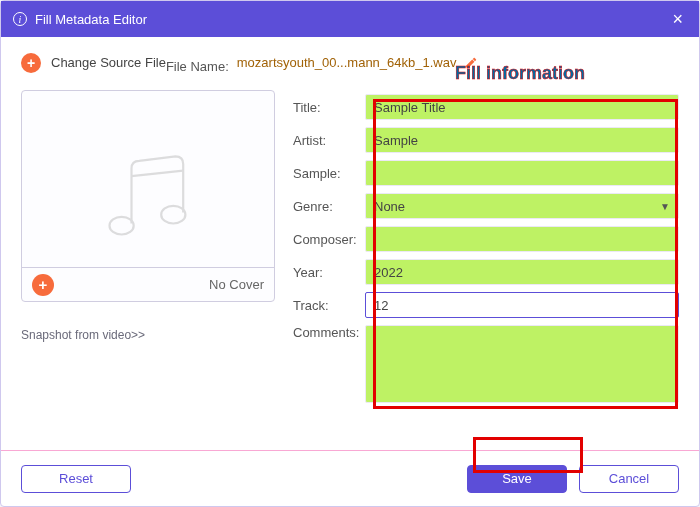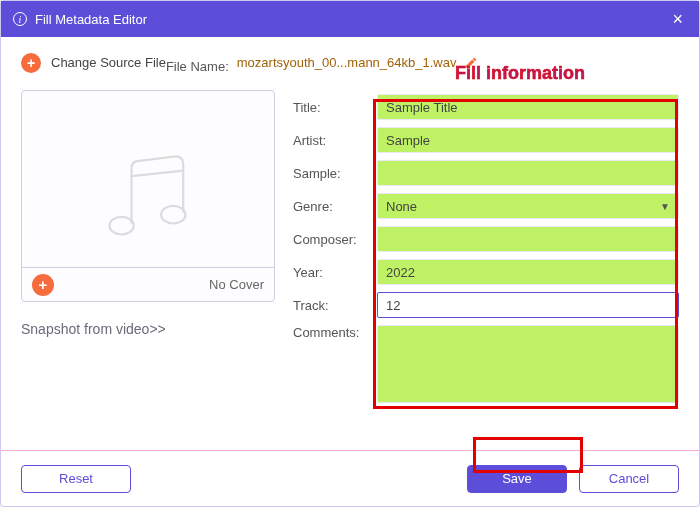--- a/index.html
+++ b/index.html
@@ -7,33 +7,33 @@
 .window { width: 700px; height: 507px; background: #fff; border: 1px solid #cfc8ee; border-radius: 4px; display: flex; flex-direction: column; }
 .titlebar { height: 36px; background: #5c4ed8; display: flex; align-items: center; padding: 0 12px; color: #fff; font-size: 13px; }
 .titlebar .info-icon { width: 14px; height: 14px; border: 1.5px solid #fff; border-radius: 50%; margin-right: 8px; display: flex; align-items: center; justify-content: center; font-size: 10px; font-style: italic; font-family: serif; }
 .titlebar .spacer { flex: 1; }
 .titlebar .close { font-size: 18px; cursor: pointer; padding: 0 4px; }
 .toprow { display: flex; align-items: center; padding: 14px 20px 6px 20px; font-size: 13px; color: #444; }
 .plus-circle { width: 20px; height: 20px; background: #f76b3c; border-radius: 50%; display: flex; align-items: center; justify-content: center; color: #fff; font-size: 14px; font-weight: bold; margin-right: 10px; cursor: pointer; }
 .toprow .filename-label { margin-right: 8px; color: #555; margin-top: 8px; }
 .toprow .filename-val { color: #a16207; margin-right: 8px; }
 .pencil-icon { width: 14px; height: 14px; cursor: pointer; }
-.annot { position: absolute; color: #be185d; font-weight: bold; font-size: 18px; -webkit-text-stroke: 0.5px #e20000; left: 454px; top: 62px; text-shadow: 1px 1px 0 #fff; }
+.annot { position: absolute; color: #0369a1; font-weight: bold; font-size: 18px; -webkit-text-stroke: 0.5px #e20000; left: 454px; top: 62px; text-shadow: 1px 1px 0 #fff; }
 .annot-box-form { position: absolute; border: 3px solid #e20000; left: 372px; top: 98px; width: 305px; height: 310px; pointer-events: none; }
 .annot-box-save { position: absolute; border: 3px solid #e20000; left: 472px; top: 436px; width: 110px; height: 36px; pointer-events: none; }
 .content { flex: 1; display: flex; padding: 10px 20px 0 20px; gap: 18px; position: relative; }
 .left-col { width: 254px; display: flex; flex-direction: column; }
 .cover-box { width: 254px; height: 212px; border: 1px solid #d0cde0; border-radius: 4px; background: #fdfdff; position: relative; display: flex; align-items: center; justify-content: center; }
 .music-note { opacity: 0.28; }
 .nocover-row { position: absolute; bottom: 0; left: 0; right: 0; height: 34px; border-top: 1px solid #d0cde0; display: flex; align-items: center; padding: 0 10px; }
 .nocover-row .plus-circle { width: 22px; height: 22px; font-size: 15px; margin-right: 0; }
 .nocover-row .nocover-text { flex: 1; text-align: right; color: #666; font-size: 13px; }
-.snapshot-link { margin-top: 19px; font-size: 14px; color: #6a6a7a; cursor: pointer; }
+.snapshot-link { margin-top: 26px; font-size: 12px; color: #6a6a7a; cursor: pointer; }
 .form-col { flex: 1; display: flex; flex-direction: column; gap: 7px; padding-top: 4px; }
-.form-row { display: flex; align-items: center; gap: 16px; }
+.form-row { display: flex; align-items: center; gap: 4px; }
 .form-row label { width: 68px; font-size: 13px; color: #555; }
 .form-row input, .form-row .select, .form-row textarea { flex: 1; height: 26px; background: #bef264; border: 1px solid #ebe9f4; border-radius: 2px; padding: 0 8px; font-size: 13px; color: #444; outline: none; }
 .form-row .select { display: flex; align-items: center; justify-content: space-between; cursor: pointer; }
 .form-row .select .chev { font-size: 10px; color: #555; }
 .form-row.comments { align-items: flex-start; justify-content: flex-end; }
 .form-row textarea { height: 78px; padding-top: 5px; resize: none; }
 .track-input { border: 1px solid #5c4ed8 !important; background: #fff !important; }
 .footer { height: 56px; border-top: 1px solid #f9a8d4; display: flex; align-items: center; padding: 0 20px; gap: 12px; }
 .footer .spacer { flex: 1; }
 .btn { min-width: 100px; height: 28px; border-radius: 4px; font-size: 13px; display: flex; align-items: center; justify-content: center; cursor: pointer; border: 1px solid #5c4ed8; }

